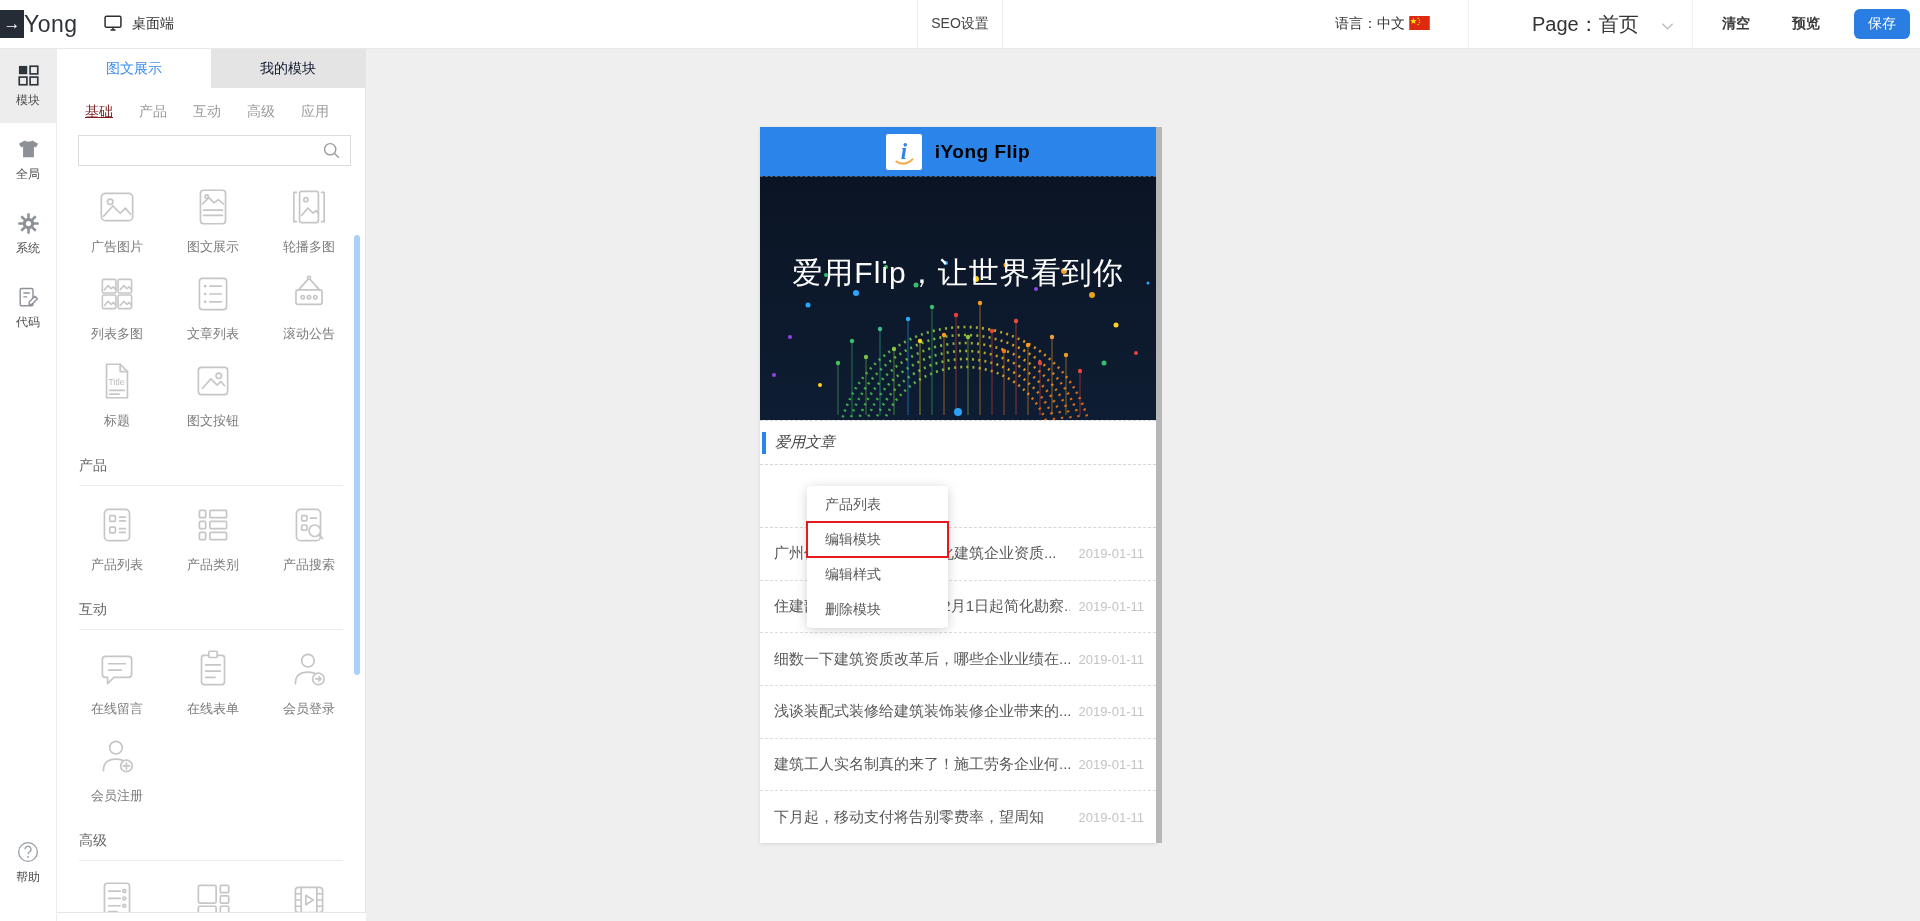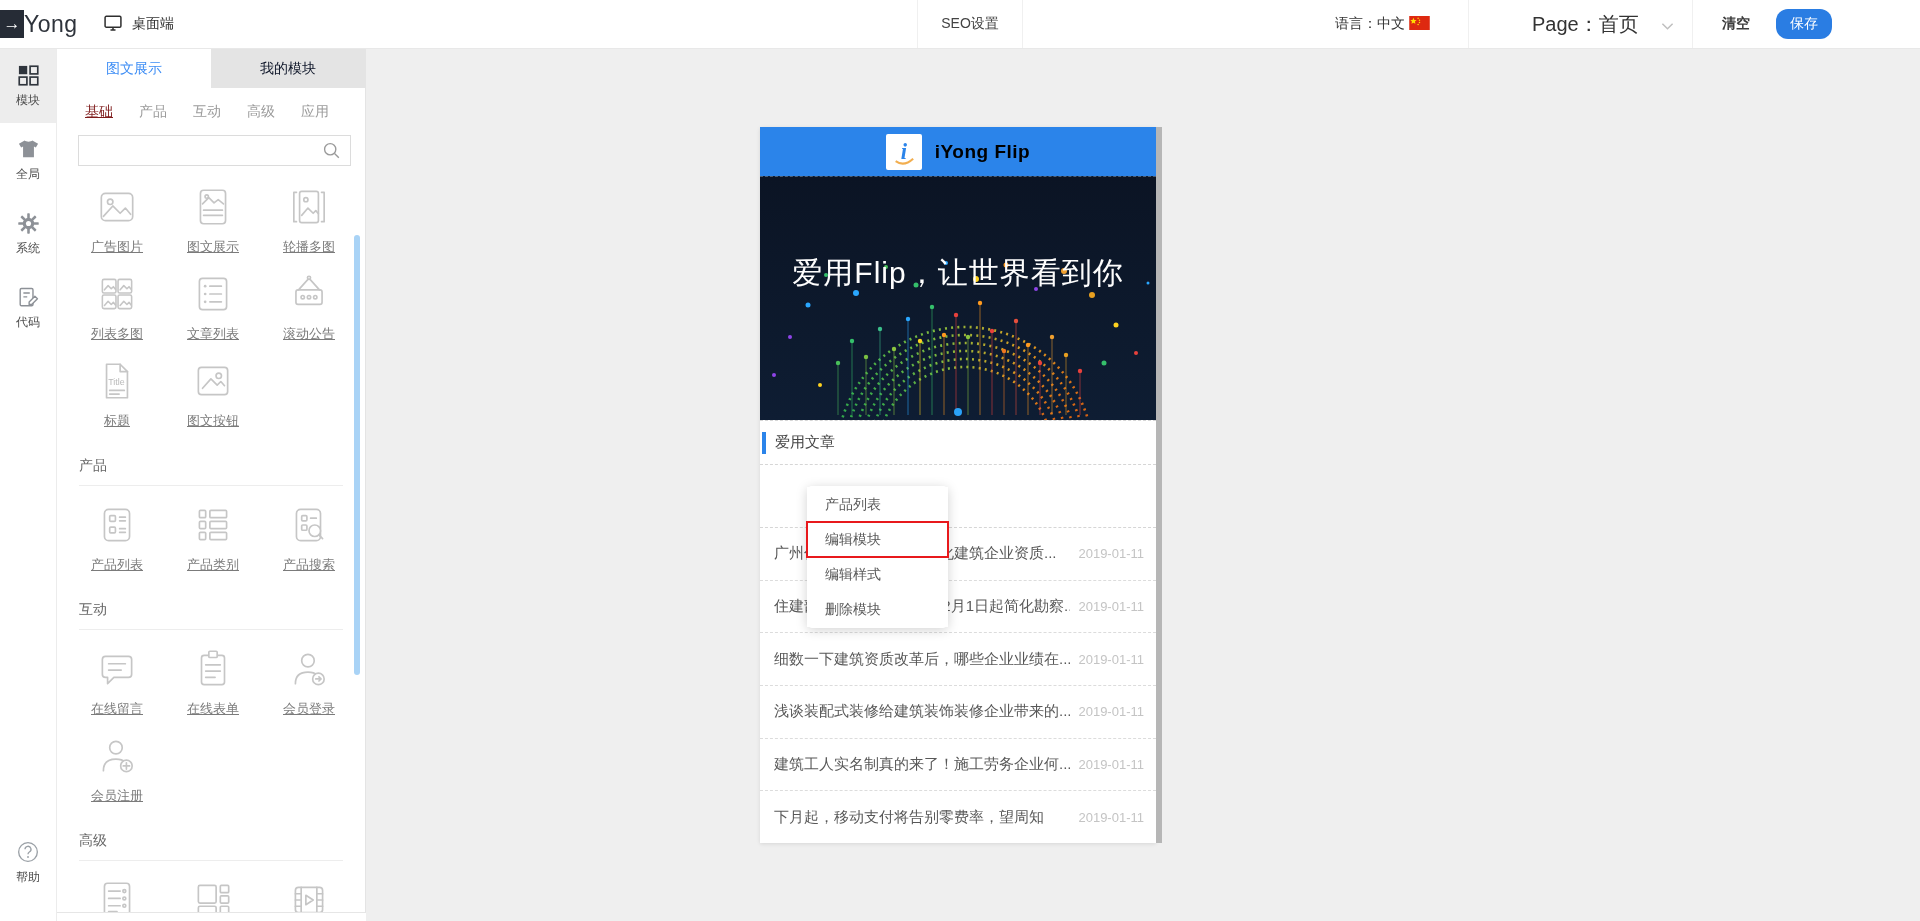--- a/index.html
+++ b/index.html
@@ -9,33 +9,33 @@
 
   
   .topbar { position:absolute; left:0; top:0; width:1920px; height:49px;
     background:#fff; border-bottom:1px solid #e8e8e8; z-index:40; }
   .topbar > * { position:absolute; top:0; height:48px; display:flex; align-items:center; }
   .logo { left:0; }
   .logo-box { width:24px; height:28px; background:#262c36; color:#fff; display:flex;
     align-items:center; justify-content:center; font-size:17px; }
   .logo-text { font-size:23px; color:#2e333b; letter-spacing:0.5px; }
   .device { left:103px; gap:9px; font-size:14px; color:#333; cursor:pointer; }
-  .seo { left:917px; width:106px; justify-content:center; background:#fff; border:none;
+  .seo { left:917px; width:86px; justify-content:center; background:#fff; border:none;
     border-left:1px solid #f0f0f0; border-right:1px solid #f0f0f0; font-size:14px;
     color:#444; cursor:pointer; display:flex; font-family:inherit; }
   .lang { left:1335px; gap:4px; font-size:14px; color:#333; cursor:pointer; }
   .sep { width:1px; background:#f0f0f0; }
   .sep1 { left:1468px; } .sep2 { left:1692px; }
   .page-sel { left:1532px; width:142px; justify-content:space-between; font-size:20px;
     color:#333; cursor:pointer; }
   .txtbtn { background:none; border:none; font-size:14px; color:#3c3c3c; cursor:pointer;
     display:flex; align-items:center; font-family:inherit;font-weight:bold; }
   .clear { left:1722px; } .prev { left:1792px; }
-  .save { left:1776px; top:9px; height:30px; width:56px; background:#2a7de3; color:#fff;
-    border:none; border-radius:12px; font-size:14px; cursor:pointer; justify-content:center;
+  .save { left:1854px; top:9px; height:30px; width:56px; background:#2a7de3; color:#fff;
+    border:none; border-radius:6px; font-size:14px; cursor:pointer; justify-content:center;
     display:flex; align-items:center; font-family:inherit; }
 
   
   .leftnav { position:absolute; left:0; top:49px; width:57px; height:872px; background:#fff;
     border-right:1px solid #ececec; z-index:30; }
   .leftnav .nav-col { display:flex; flex-direction:column; }
   .nav-item { height:74px; display:flex; flex-direction:column; align-items:center;
     justify-content:center; gap:5px; cursor:pointer; }
   .nav-item.active { background:#ededed; }
   .nav-label { font-size:12px; color:#4e4e4e; }
@@ -56,21 +56,21 @@
     align-items:center; padding:0 9px 0 8px; background:#fff; }
   .search input { flex:1; border:none; outline:none; font-size:14px; min-width:0;
     font-family:inherit; background:transparent; }
   .search .icon { display:flex; }
   .groups { padding:18px 8px 0 12px; }
   .group-name { font-size:14px; color:#666; margin:12px 0 10px 10px; }
   .group-div { border-top:1px solid #ededed; margin:0 14px 16px 10px; }
   .items { display:grid; grid-template-columns:repeat(3,1fr); }
   .mod-item { display:flex; flex-direction:column; align-items:center; margin-bottom:15px;
     cursor:pointer; }
-  .mod-label { font-size:13px; color:#7b7b7b; margin-top:4px; white-space:nowrap;text-decoration:underline; }
+  .mod-label { font-size:13px; color:#7b7b7b; margin-top:4px; white-space:nowrap; }
   .panel-scrollbar { position:absolute; right:5px; top:186px; width:6px; height:440px;
     background:#a9d3f6; border-radius:3px; cursor:pointer; }
 
   
   .canvas { position:absolute; left:366px; top:49px; width:1554px; height:872px;
     background:#efefef; }
   .phone { position:absolute; left:394px; top:78px; width:396px; height:716px; background:#fff;
     box-shadow:0 1px 4px rgba(0,0,0,.10); }
   .phone-scroll { position:absolute; right:-6px; top:0; width:6px; height:716px;
     background:#b6b6b6; cursor:pointer; }
@@ -83,21 +83,21 @@
 
   .banner { position:relative; height:244px; overflow:hidden;
     background:linear-gradient(#0b1424,#0e1d33); border-top:1px dashed rgba(130,150,170,.55);
     display:flex; align-items:center; justify-content:center; padding-bottom:50px; cursor:pointer; }
   .headline { color:#fdfdfd; font-size:30px; letter-spacing:1px; z-index:2; white-space:nowrap; }
   .particles { position:absolute; left:0; bottom:0; z-index:1; }
   .dot-ind { position:absolute; bottom:4px; left:50%; margin-left:-4px; width:8px; height:8px;
     border-radius:50%; background:#2aa2f8; z-index:3; }
 
   .sec-head { height:45px; display:flex; align-items:center; padding-left:2px;
-    border-top:1px dashed #d6d6d6; border-bottom:1px dashed #d6d6d6; cursor:pointer; }
+    border-top:1px dashed #d6d6d6; border-bottom:1px dashed #d6d6d6; cursor:pointer;font-style:italic; }
   .sec-bar { width:4px; height:22px; background:#2b84ea; margin-right:9px; }
   .sec-title { font-size:15px; color:#444; }
 
   .empty-mod { height:63px; border-bottom:1px dashed #d6d6d6; cursor:pointer; }
 
   .articles { display:flex; flex-direction:column; height:315px; }
   .article-row { flex:1; display:flex; align-items:center; padding:0 12px 0 14px;
     border-bottom:1px dashed #dcdcdc; cursor:pointer; overflow:hidden; }
   .article-row:last-child { border-bottom:none; }
   .a-title { flex:1; font-size:15px; color:#585858; white-space:nowrap; overflow:hidden; }

